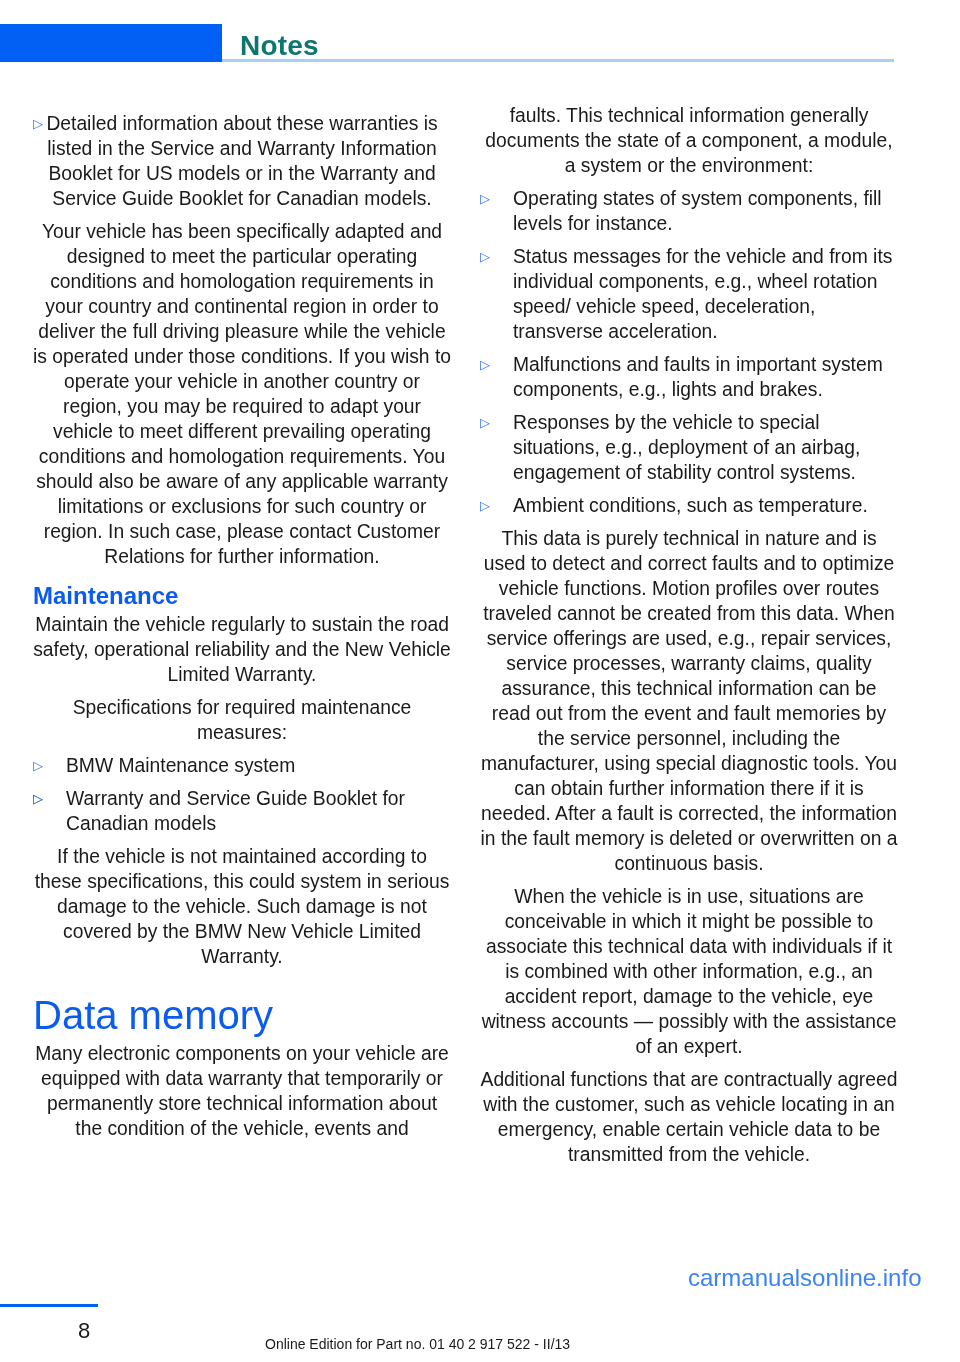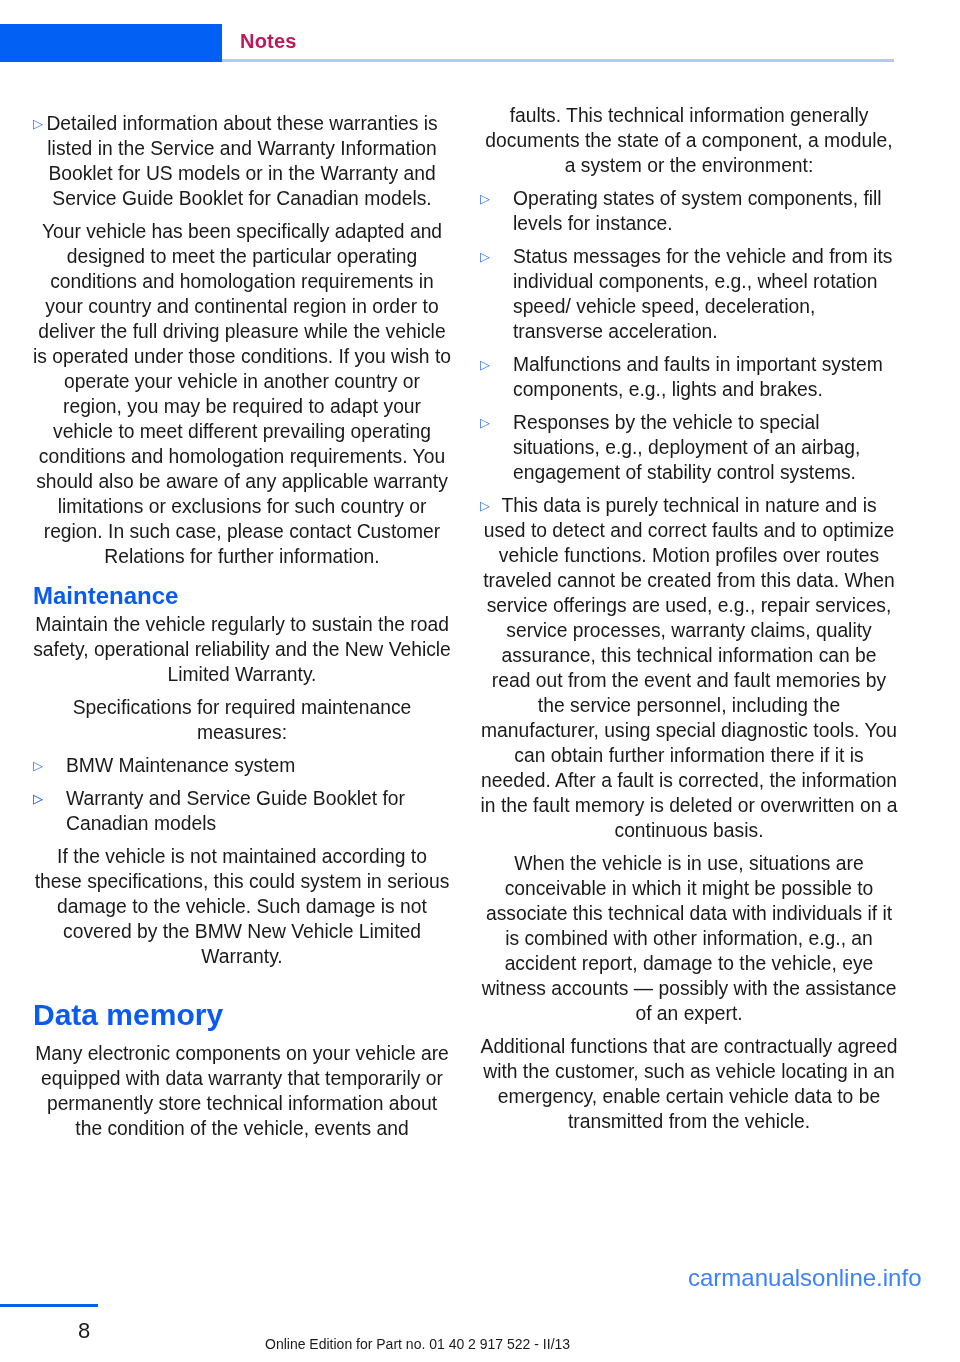--- a/index.html
+++ b/index.html
@@ -7,21 +7,21 @@
     width: 960px; height: 1362px; position: relative; overflow: hidden;
     font-family: "Liberation Sans", "DejaVu Sans", sans-serif;
     color: #1a1a1a;
   }
   .header-bar {
     position: absolute; left: 0; top: 24px; width: 222px; height: 38px;
     background: #0260f5;
   }
   .header-title {
     position: absolute; left: 240px; top: 30px;
-    font-size: 20px; font-weight: bold; color: #be185d;
+    font-size: 28px; font-weight: bold; color: #0f766e;
     letter-spacing: 0.2px;
   }
   .header-rule {
     position: absolute; left: 222px; top: 59px; width: 672px; height: 3px;
     background: #a9cdf5;
   }
   .col {
     position: absolute; top: 103px; width: 418px;
     font-size: 19.3px; line-height: 25px;
   }
@@ -31,21 +31,21 @@
   ul.tri { list-style: none; margin: 0 0 8px 0; padding: 0; }
   ul.tri li { position: relative; padding-left: 33px; margin-bottom: 8px; }
   ul.tri li .bullet {
     position: absolute; left: 0; top: 0; color: #2f73f0; font-size: 13px;
   }
   h3.sub {
     font-size: 24px; font-weight: bold; color: #0a5cf0;
     margin: 14px 0 3px 0; line-height: 26px;
   }
   h2.section {
-    font-size: 30px; font-weight: bold; color: #0a5cf0;
+    font-size: 40px; font-weight: normal; color: #0a5cf0;
     margin: 28px 0 8px 0; line-height: 36px;
   }
   .footer-rule {
     position: absolute; left: 0; top: 1304px; width: 98px; height: 3px;
     background: #0260f5;
   }
   .page-number {
     position: absolute; left: 78px; top: 1318px; font-size: 22px; color: #1a1a1a;
   }
   .footer-edition {
@@ -107,20 +107,21 @@
     <li>
       <span class="bullet">▷</span>
       <span>Malfunctions and faults in important system components, e.g., lights and brakes.</span>
     </li>
     <li>
       <span class="bullet">▷</span>
       <span>Responses by the vehicle to special situations, e.g., deployment of an airbag, engagement of stability control systems.</span>
     </li>
     <li>
       <span class="bullet">▷</span>
+      <span>Ambient conditions, such as temperature.</span>
     </li>
   </ul>
   <p>This data is purely technical in nature and is used to detect and correct faults and to optimize vehicle functions. Motion profiles over routes traveled cannot be created from this data. When service offerings are used, e.g., repair services, service processes, warranty claims, quality assurance, this technical information can be read out from the event and fault memories by the service personnel, including the manufacturer, using special diagnostic tools. You can obtain further information there if it is needed. After a fault is corrected, the information in the fault memory is deleted or overwritten on a continuous basis.</p>
   <p>When the vehicle is in use, situations are conceivable in which it might be possible to associate this technical data with individuals if it is combined with other information, e.g., an accident report, damage to the vehicle, eye witness accounts — possibly with the assistance of an expert.</p>
   <p>Additional functions that are contractually agreed with the customer, such as vehicle locating in an emergency, enable certain vehicle data to be transmitted from the vehicle.</p>
 </div>
 
 <div class="footer-rule"></div>
 <div class="page-number">8</div>
 <div class="footer-edition">Online Edition for Part no. 01 40 2 917 522 - II/13</div>

